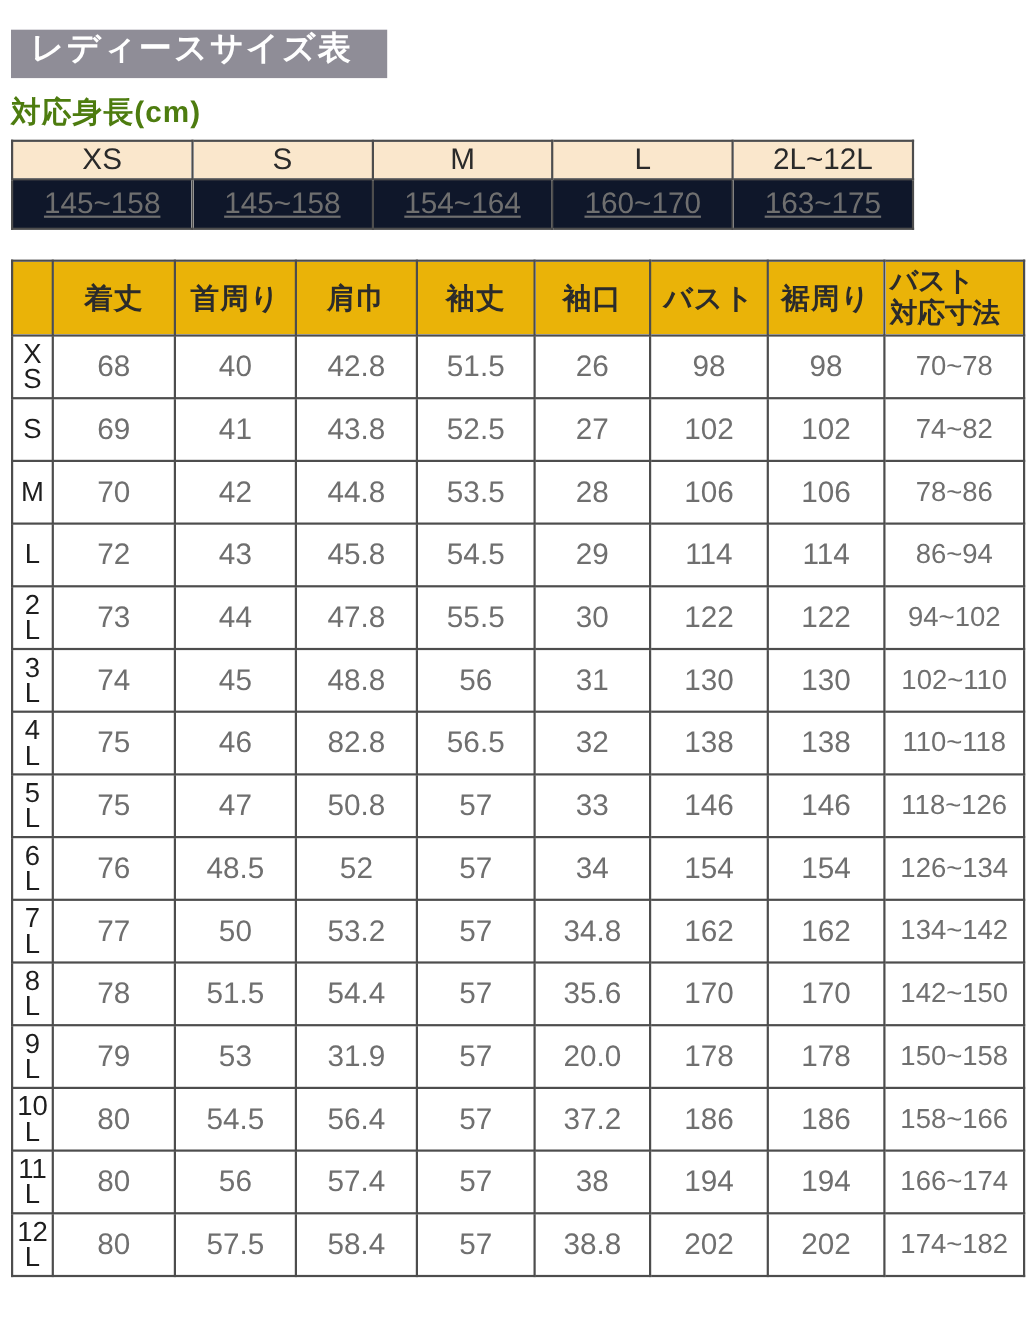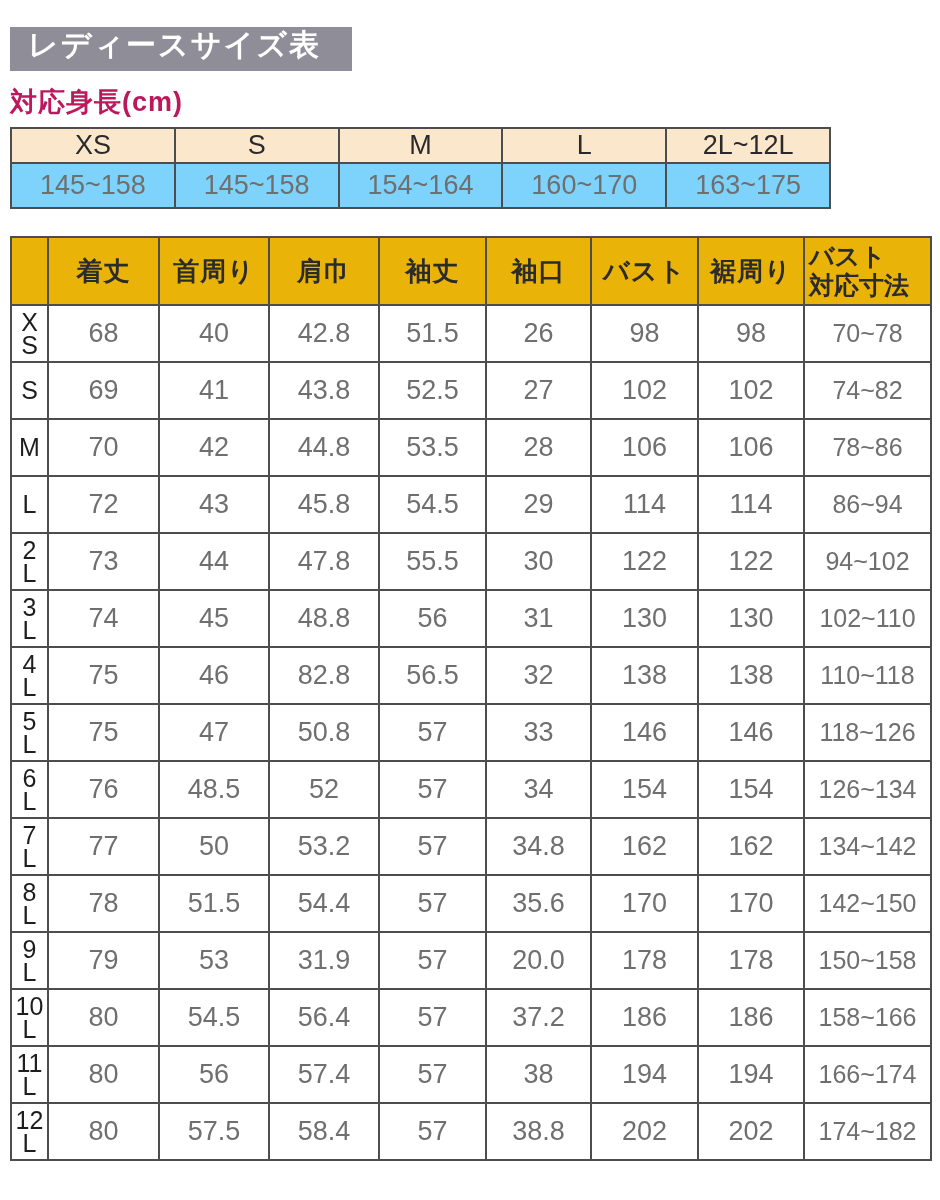--- a/index.html
+++ b/index.html
@@ -16,21 +16,21 @@
     font-size: 30px;
     font-weight: 700;
     line-height: 36px;
     height: 44px;
     padding: 0 18px;
     min-width: 342px;
     letter-spacing: 2px;
   }
   .subtitle {
     margin-top: 13px;
-    color: #be185d;
+    color: #4d7c0f;
     font-size: 27px;
     font-weight: 700;
     letter-spacing: 1px;
   }
   table {
     border-collapse: collapse;
     table-layout: fixed;
     width: 821px;
   }
   th, td {
@@ -42,25 +42,26 @@
   
   .height-table { margin-top: 7px; }
   .height-table th {
     background: #FAE7CC;
     color: #2a2a2a;
     font-weight: 400;
     font-size: 27px;
     height: 35px;
   }
   .height-table td {
-    background: #7dd3fc;
+    background: #0f172a;
     color: #6F6F6F;
     font-weight: 400;
     font-size: 27px;
     height: 45px;
+    text-decoration: underline;
   }
   
   .size-table { margin-top: 27px; }
   .size-table thead th {
     background: #eab308;
     color: #2b2b2b;
     font-weight: 700;
     font-size: 26px;
     height: 68px;
     letter-spacing: 1px;

